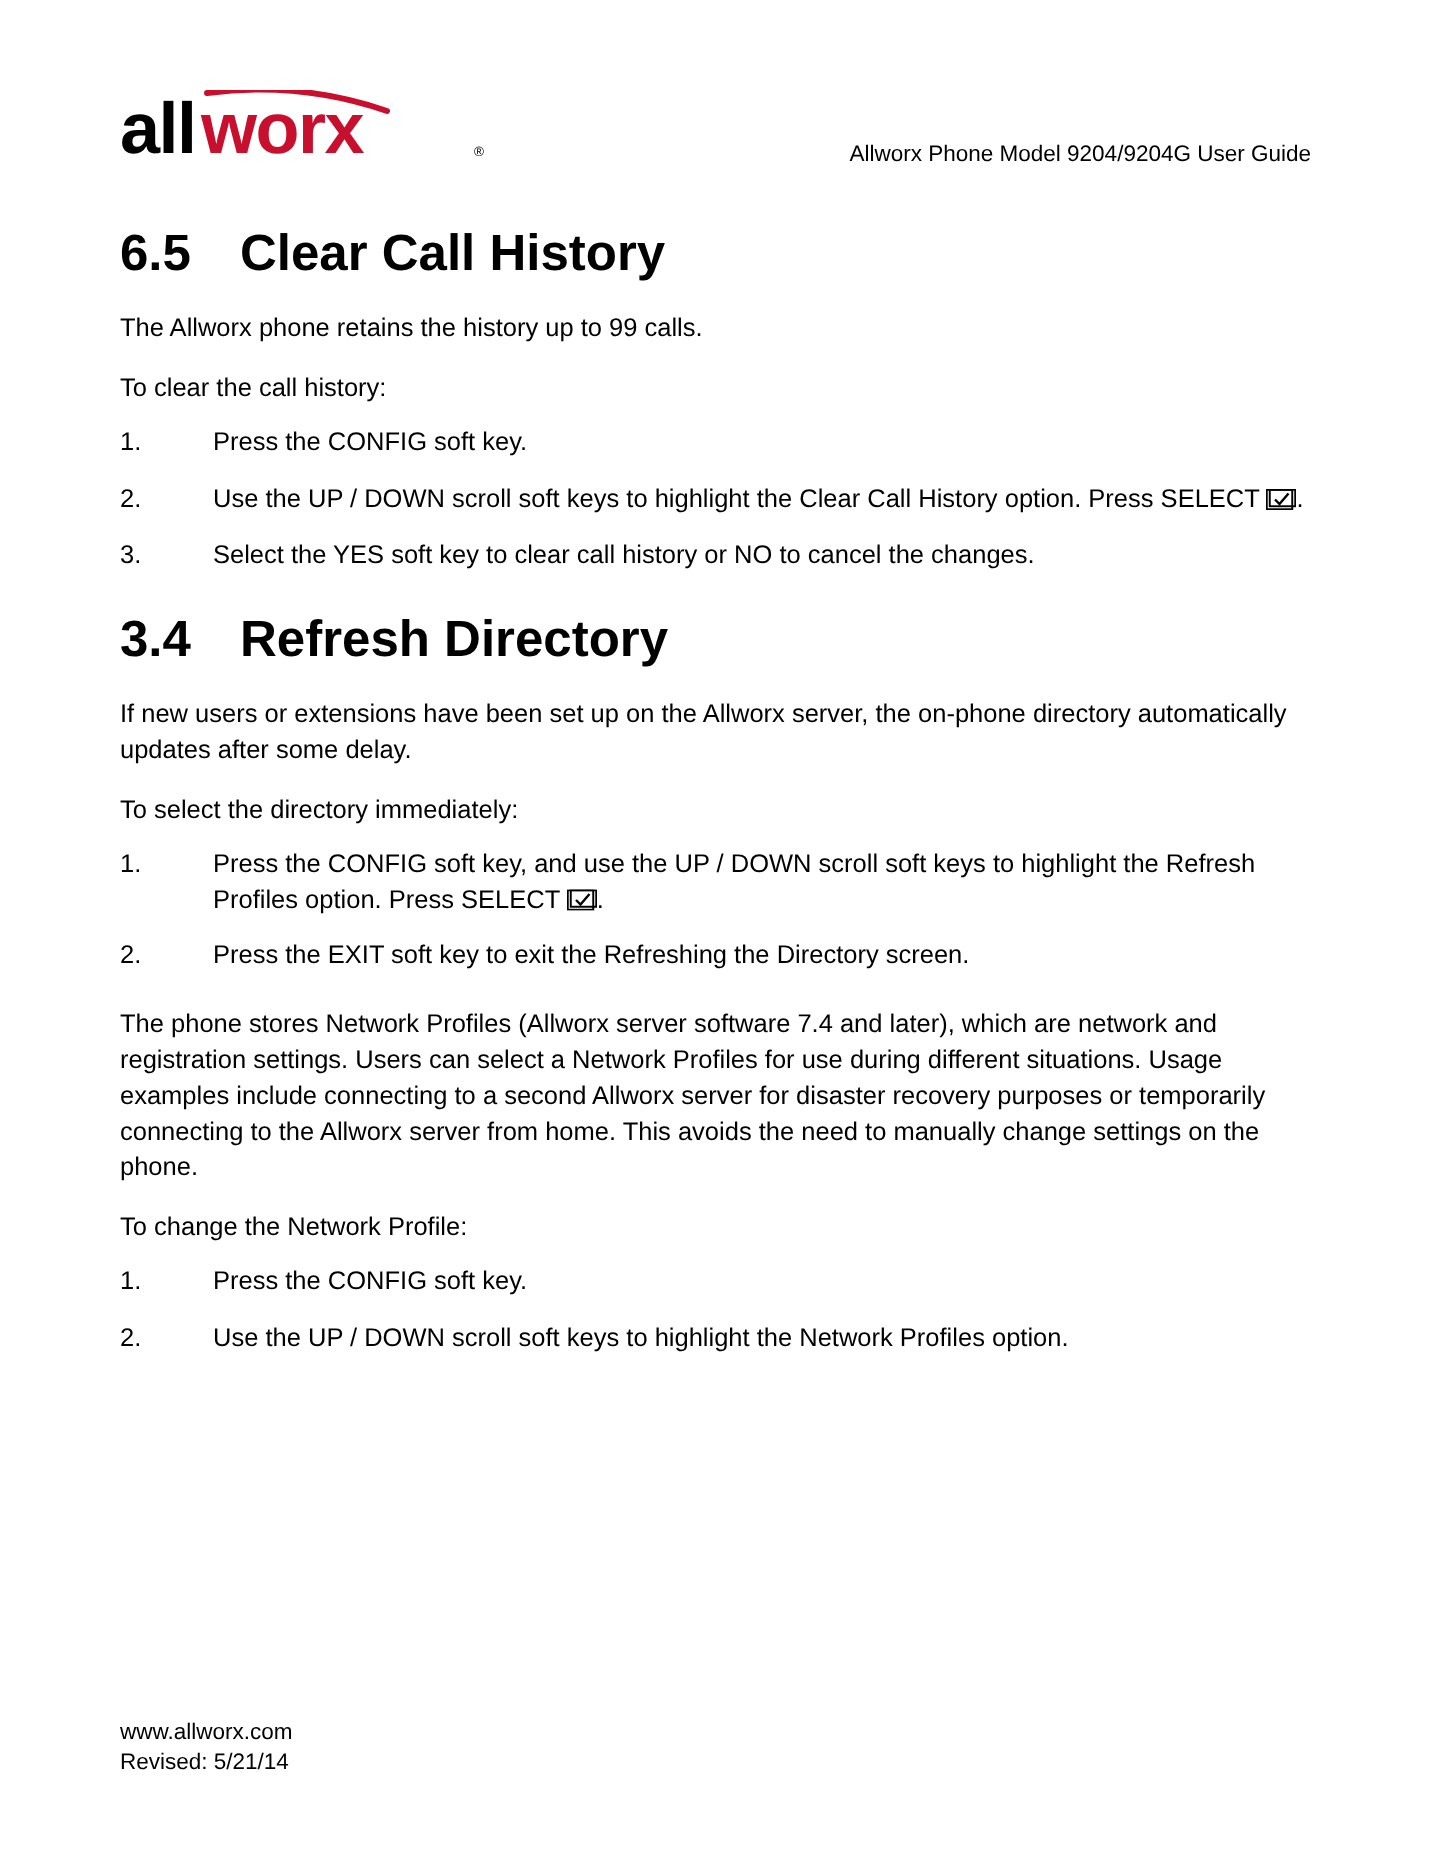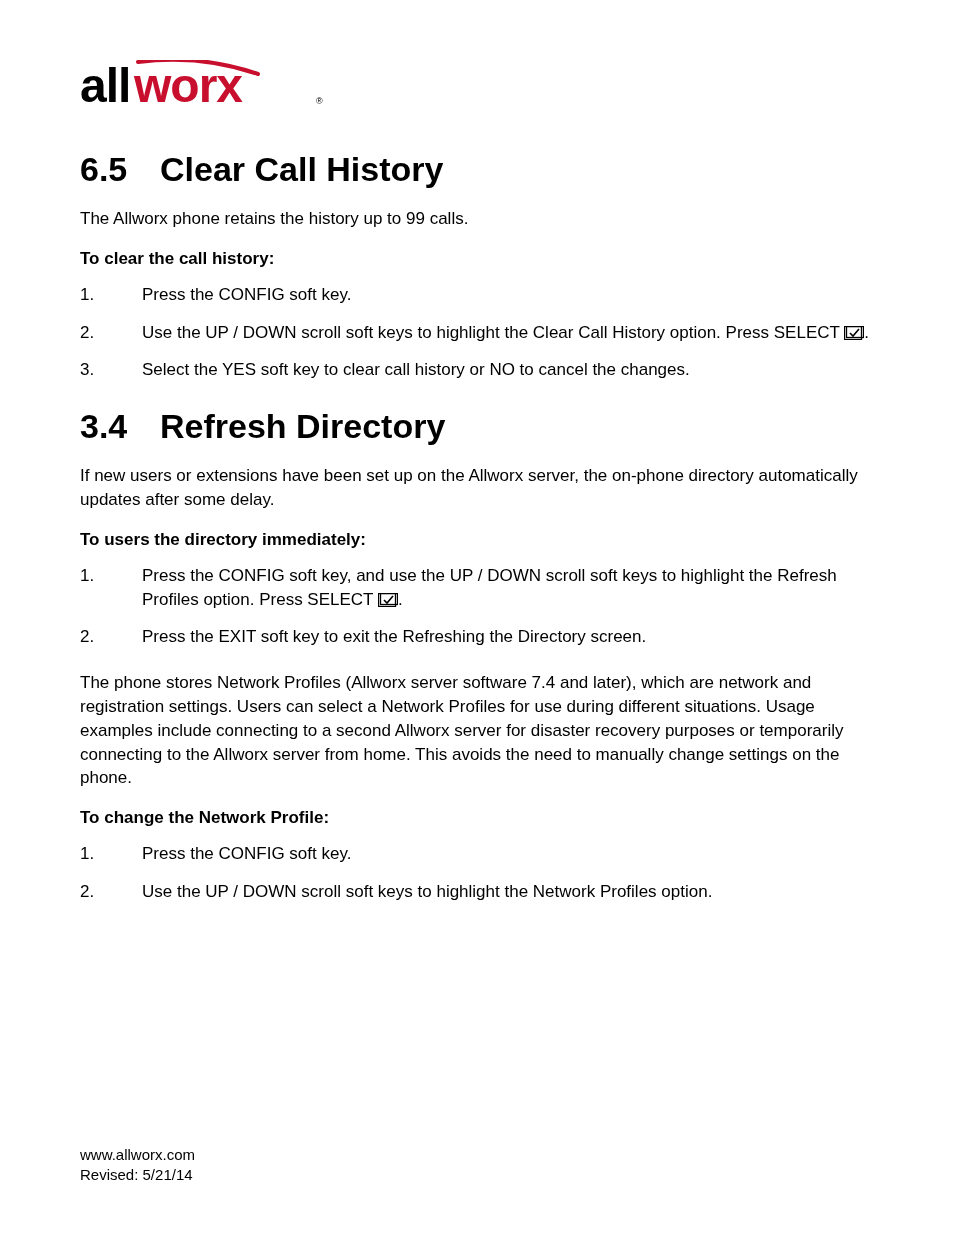--- a/index.html
+++ b/index.html
@@ -33,21 +33,21 @@
     margin: 25px 0 18px 0;
   }
   h2.section-heading .num { display:inline-block; width: 80px; }
   p.body-text {
     font-size: 17px;
     line-height: 1.4;
     margin: 0 0 18px 0;
   }
   p.bold-lead {
     font-size: 17px;
-    font-weight: bold;
+    font-weight: normal;
     margin: 0 0 14px 0;
   }
   ol.steps {
     list-style: none;
     padding: 0;
     margin: 0 0 22px 0;
     counter-reset: step;
   }
   ol.steps li {
     counter-increment: step;
@@ -87,20 +87,21 @@
 
   <div class="header-row">
     <div>
       <svg class="logo-svg" width="245" height="55" viewBox="0 0 245 55">
         <text x="0" y="42" font-family="Arial, Helvetica, sans-serif" font-size="48" font-weight="bold" fill="#000" letter-spacing="-1">all</text>
         <text x="54" y="42" font-family="Arial, Helvetica, sans-serif" font-size="48" font-weight="bold" fill="#c8102e" letter-spacing="-1">worx</text>
         <path d="M 58 2 Q 120 -6 178 14" stroke="#c8102e" stroke-width="4" fill="none" stroke-linecap="round"></path>
         <text x="236" y="44" font-size="9" fill="#000">®</text>
       </svg>
     </div>
+    <div class="header-right">Allworx Phone Model 9204/9204G User Guide</div>
   </div>
 
   <h2 class="section-heading">
     <span class="num">6.5</span><span>Clear Call History</span>
   </h2>
   <p class="body-text">The Allworx phone retains the history up to 99 calls.</p>
   <p class="bold-lead">To clear the call history:</p>
   <ol class="steps">
     <li>Press the CONFIG soft key.</li>
     <li>
@@ -110,21 +111,21 @@
           <path d="M6 7 L9 10 L15 3" fill="none" stroke="#000" stroke-width="1.6"></path>
         </svg><span>.</span>
     </li>
     <li>Select the YES soft key to clear call history or NO to cancel the changes.</li>
   </ol>
 
   <h2 class="section-heading">
     <span class="num">3.4</span><span>Refresh Directory</span>
   </h2>
   <p class="body-text">If new users or extensions have been set up on the Allworx server, the on-phone directory automatically updates after some delay.</p>
-  <p class="bold-lead">To users the directory immediately:</p>
+  <p class="bold-lead">To select the directory immediately:</p>
   <ol class="steps">
     <li>
       <span>Press the CONFIG soft key, and use the UP / DOWN scroll soft keys to highlight the Refresh Profiles option. Press SELECT </span><svg class="select-icon" width="20" height="14" viewBox="0 0 20 14">
           <rect x="0.5" y="0.5" width="17" height="13" fill="none" stroke="#000" stroke-width="1.3"></rect>
           <rect x="2.5" y="0.5" width="17" height="11" fill="none" stroke="#000" stroke-width="1.3"></rect>
           <path d="M6 7 L9 10 L15 3" fill="none" stroke="#000" stroke-width="1.6"></path>
         </svg><span>.</span>
     </li>
     <li>Press the EXIT soft key to exit the Refreshing the Directory screen.</li>
   </ol>

